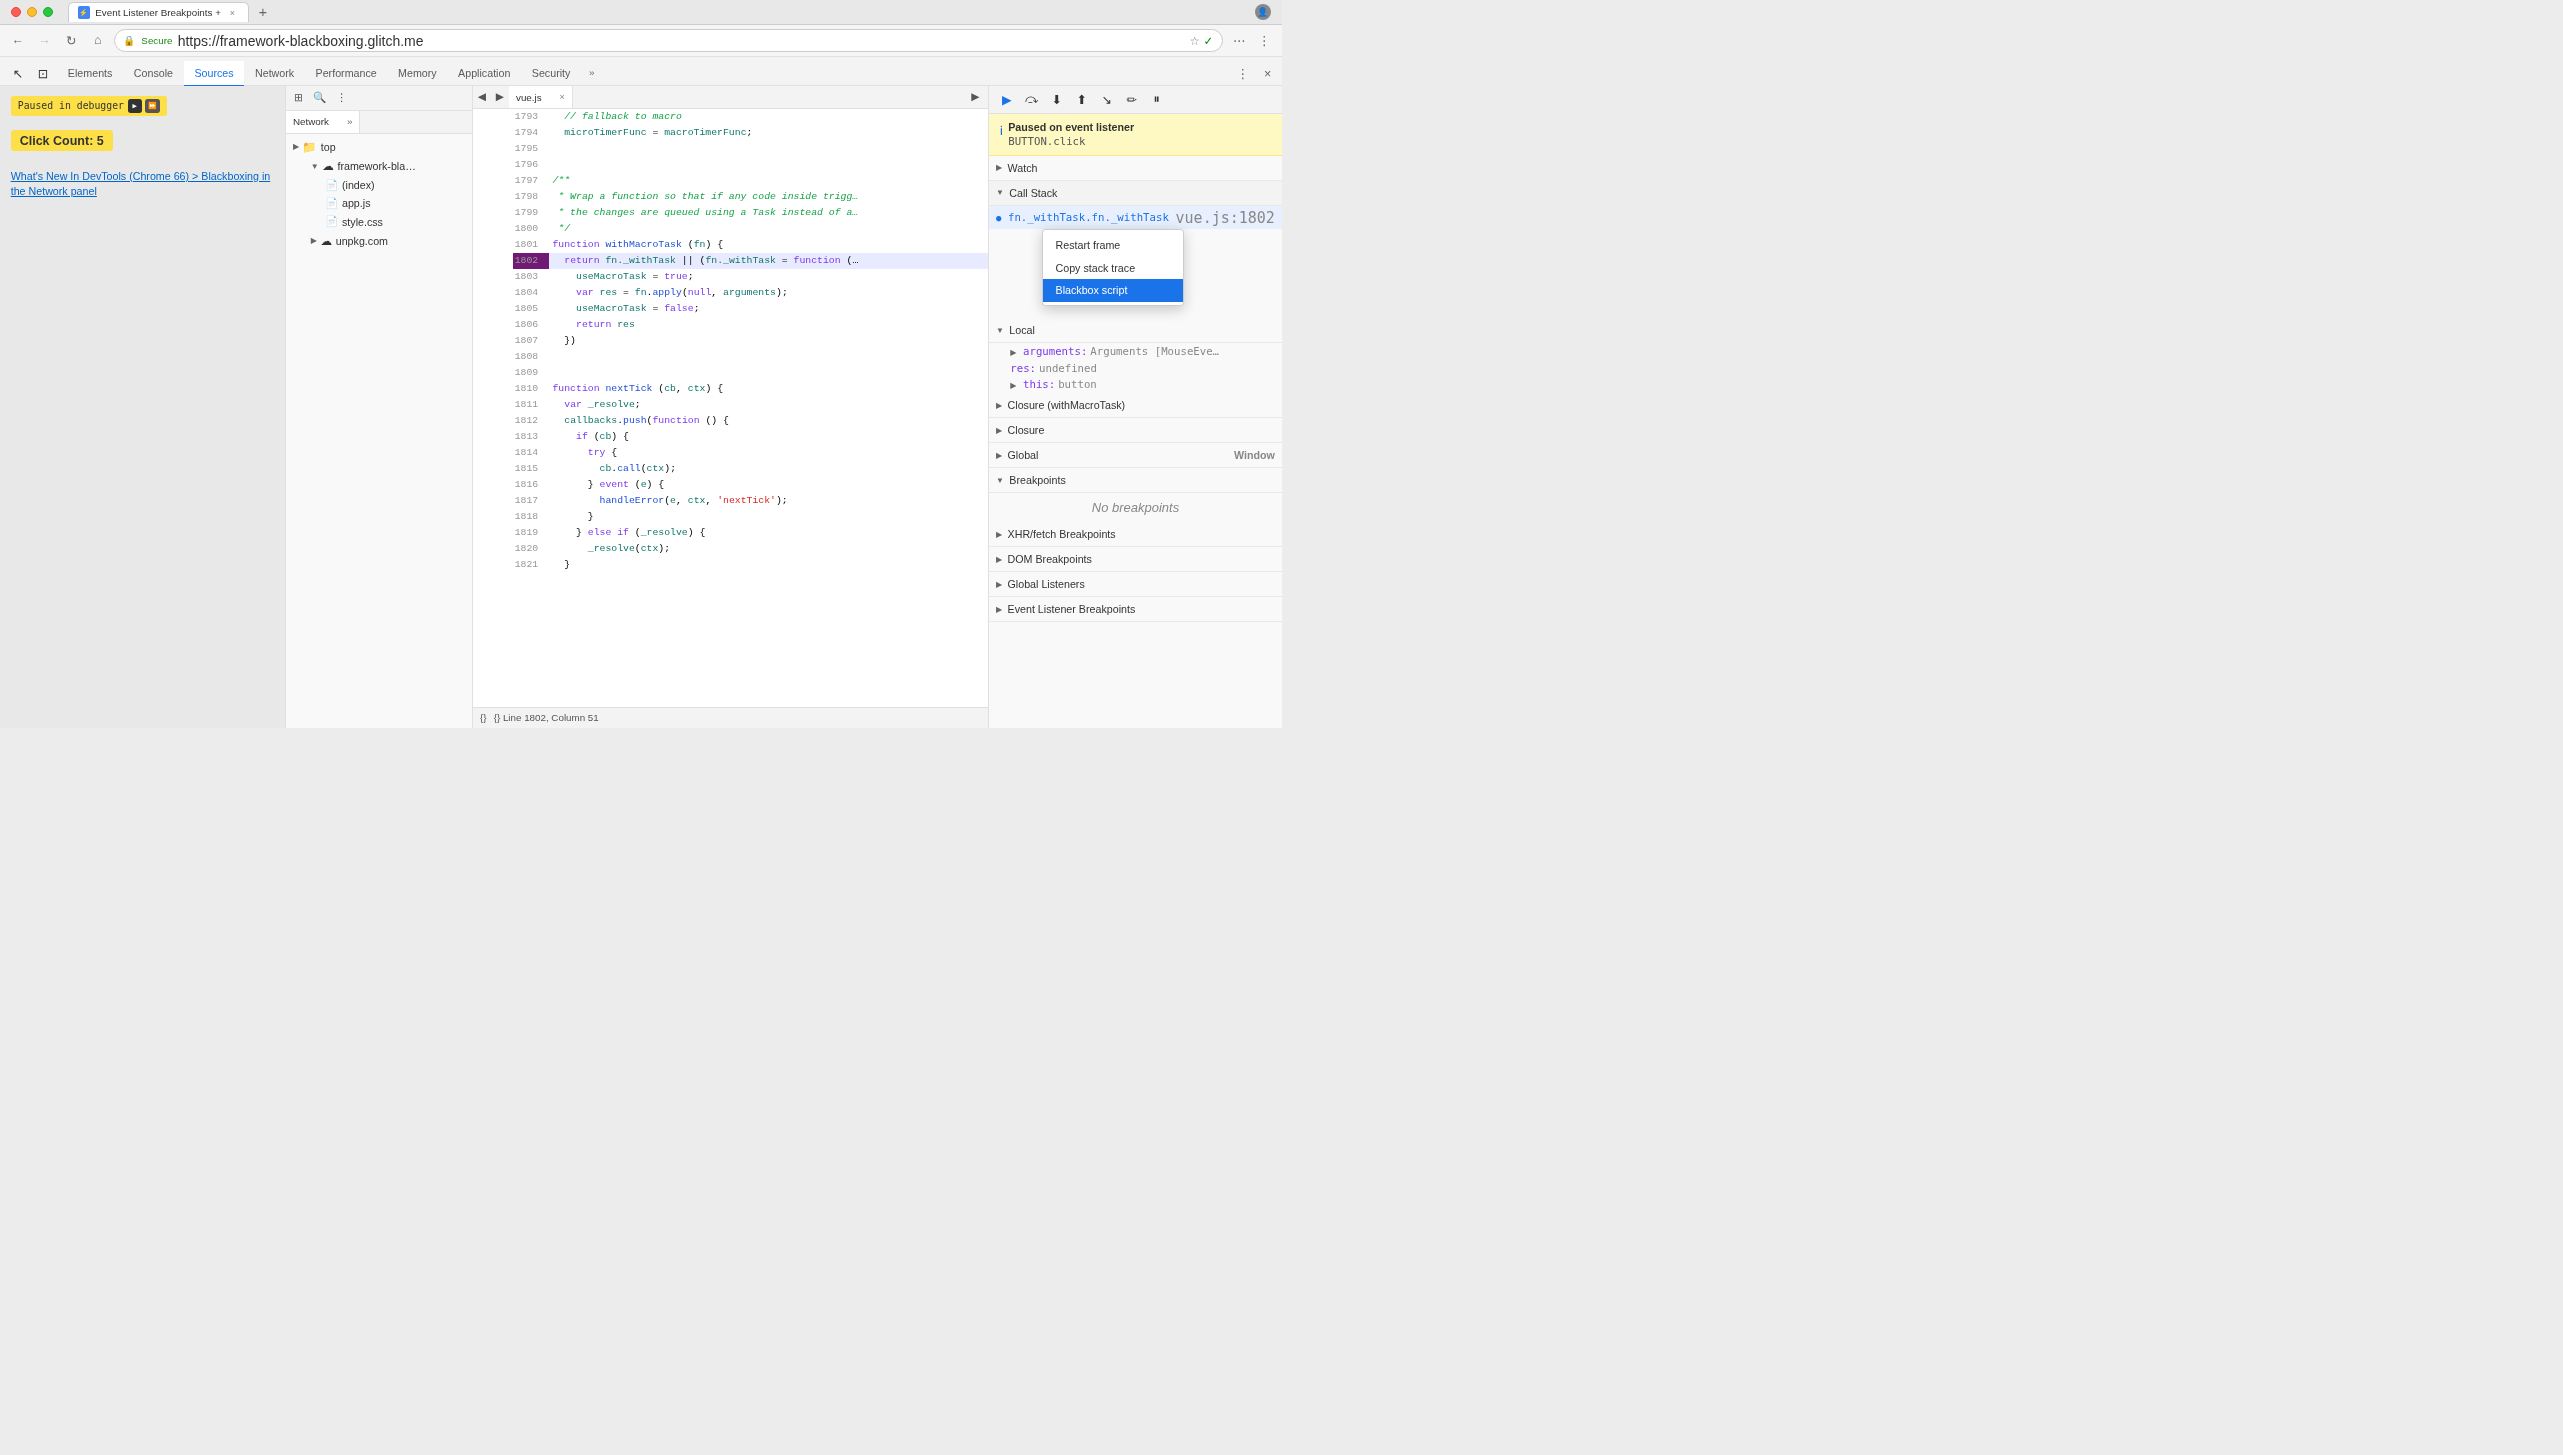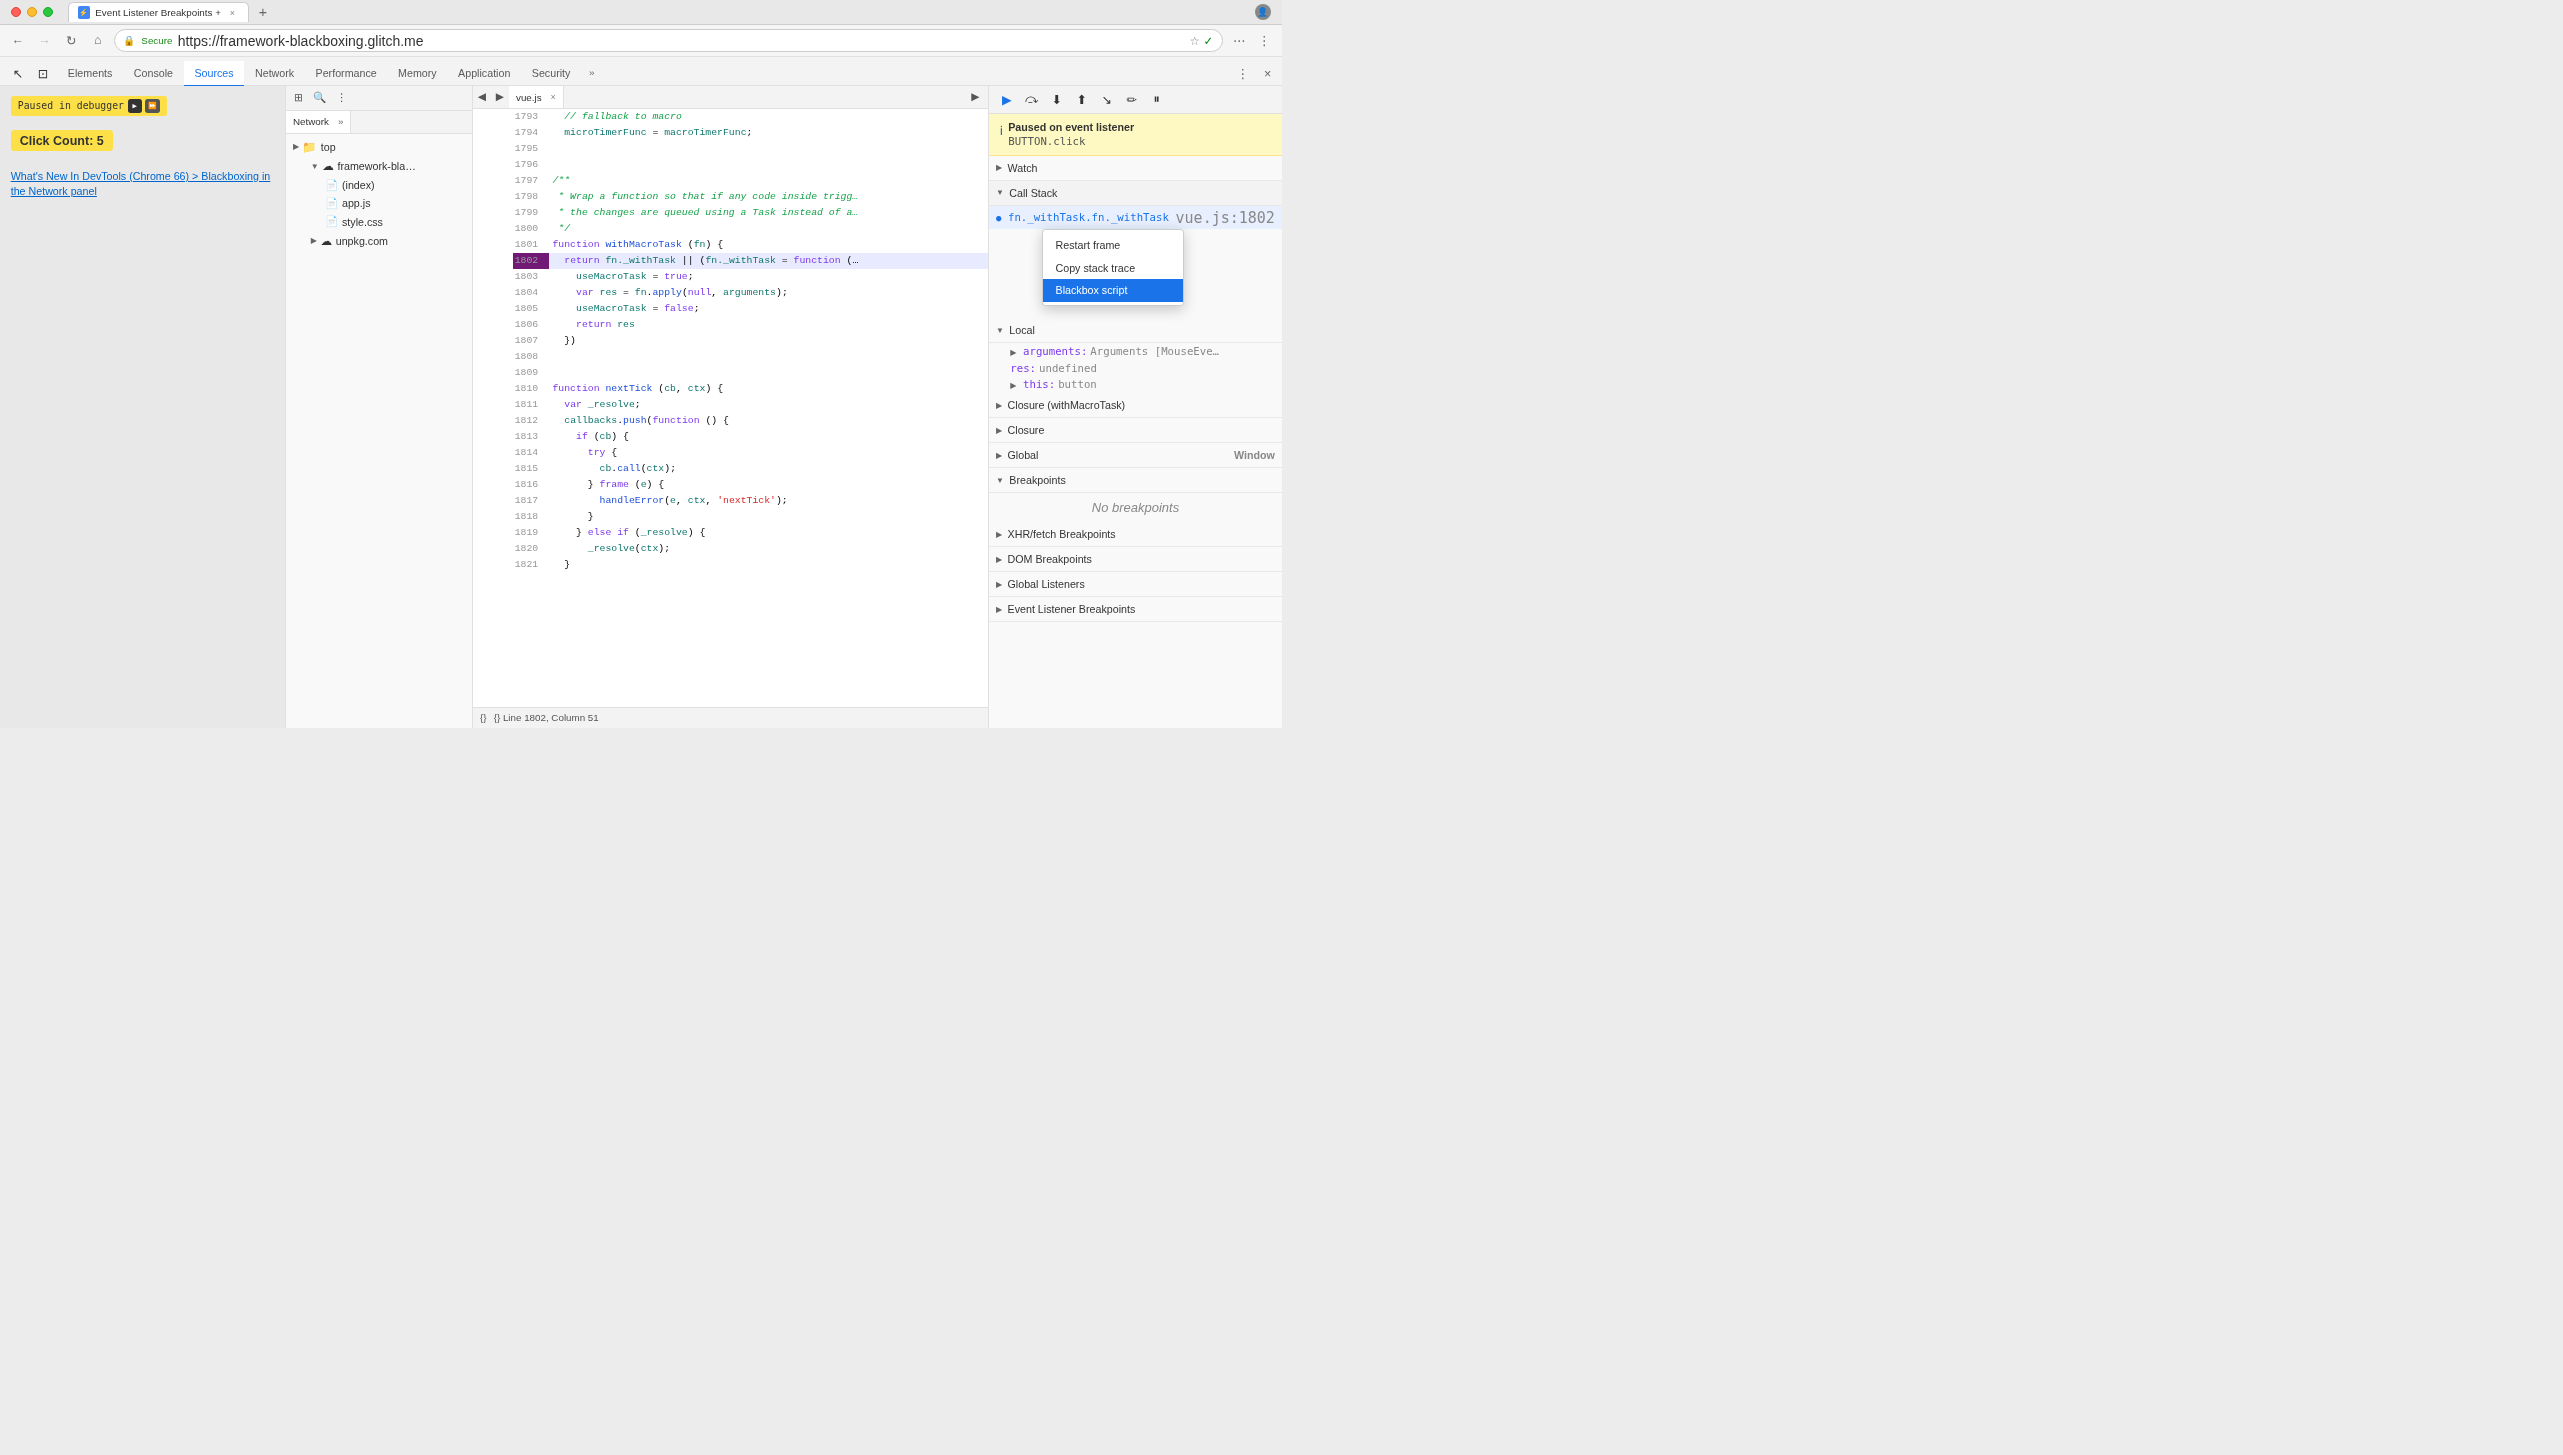--- a/index.html
+++ b/index.html
@@ -52,21 +52,21 @@
     .click-count { background: #fde047; color: #333; font-size: 12.5px; font-weight: bold; padding: 3.6px 9px; border-radius: 3.6px; width: fit-content; margin-top: 7.1px; }
     .page-links { margin-top: 10.7px; display: flex; flex-direction: column; gap: 3.6px; }
     .page-link { color: #0066cc; font-size: 10.7px; text-decoration: underline; cursor: pointer; line-height: 1.4; }
 
     
     .sources-panel { display: flex; flex: 1; overflow: hidden; }
     .sources-sidebar { width: 187px; min-width: 187px; background: #f9f9f9; border-right: 0.9px solid #e0e0e0; display: flex; flex-direction: column; }
     .sources-toolbar { height: 25px; background: #f3f3f3; border-bottom: 0.9px solid #e0e0e0; display: flex; align-items: center; padding: 0 3.6px; gap: 3.6px; }
     .sources-toolbar-btn { width: 18px; height: 18px; display: flex; align-items: center; justify-content: center; font-size: 10.7px; color: #555; cursor: pointer; border-radius: 2.7px; }
     .sources-tabs-bar { height: 23px; background: #f3f3f3; border-bottom: 0.9px solid #e0e0e0; display: flex; align-items: center; overflow: hidden; }
-    .sources-file-tab { height: 23px; padding: 0 7.1px; display: flex; align-items: center; gap: 9px; font-size: 9.8px; color: #333; border-right: 0.9px solid #e0e0e0; background: #fff; cursor: pointer; white-space: nowrap; }
+    .sources-file-tab { height: 23px; padding: 0 7.1px; display: flex; align-items: center; gap: 18px; font-size: 9.8px; color: #333; border-right: 0.9px solid #e0e0e0; background: #fff; cursor: pointer; white-space: nowrap; }
     .sources-file-tab .close-icon { color: #888; font-size: 9px; cursor: pointer; }
     .sources-file-tab .tab-overflow { color: #666; font-size: 9.8px; }
     .file-tree { flex: 1; overflow: auto; padding: 3.6px 0; }
     .file-tree-item { display: flex; align-items: center; padding: 2.7px 7.1px; gap: 3.6px; font-size: 10.7px; color: #333; cursor: pointer; }
     .file-tree-item .chevron { font-size: 8px; color: #666; }
     .file-tree-item .indent { width: 14.2px; }
     .file-tree-item .indent2 { width: 28.5px; }
 
     
     .code-editor { flex: 1; display: flex; flex-direction: column; background: #fff; overflow: hidden; }
@@ -384,21 +384,21 @@
             <div class="code-line">
               <span class="line-num">1814</span>
               <span class="line-content">      <span class="kw">try</span> {</span>
             </div>
             <div class="code-line">
               <span class="line-num">1815</span>
               <span class="line-content">        <span class="var-name">cb</span>.<span class="fn-name">call</span>(<span class="var-name">ctx</span>);</span>
             </div>
             <div class="code-line">
               <span class="line-num">1816</span>
-              <span class="line-content">      } <span class="kw">frame</span> (<span class="var-name">e</span>) {</span>
+              <span class="line-content">      } <span class="kw">event</span> (<span class="var-name">e</span>) {</span>
             </div>
             <div class="code-line">
               <span class="line-num">1817</span>
               <span class="line-content">        <span class="fn-name">handleError</span>(<span class="var-name">e</span>, <span class="var-name">ctx</span>, <span class="str">'nextTick'</span>);</span>
             </div>
             <div class="code-line">
               <span class="line-num">1818</span>
               <span class="line-content">      }</span>
             </div>
             <div class="code-line">

